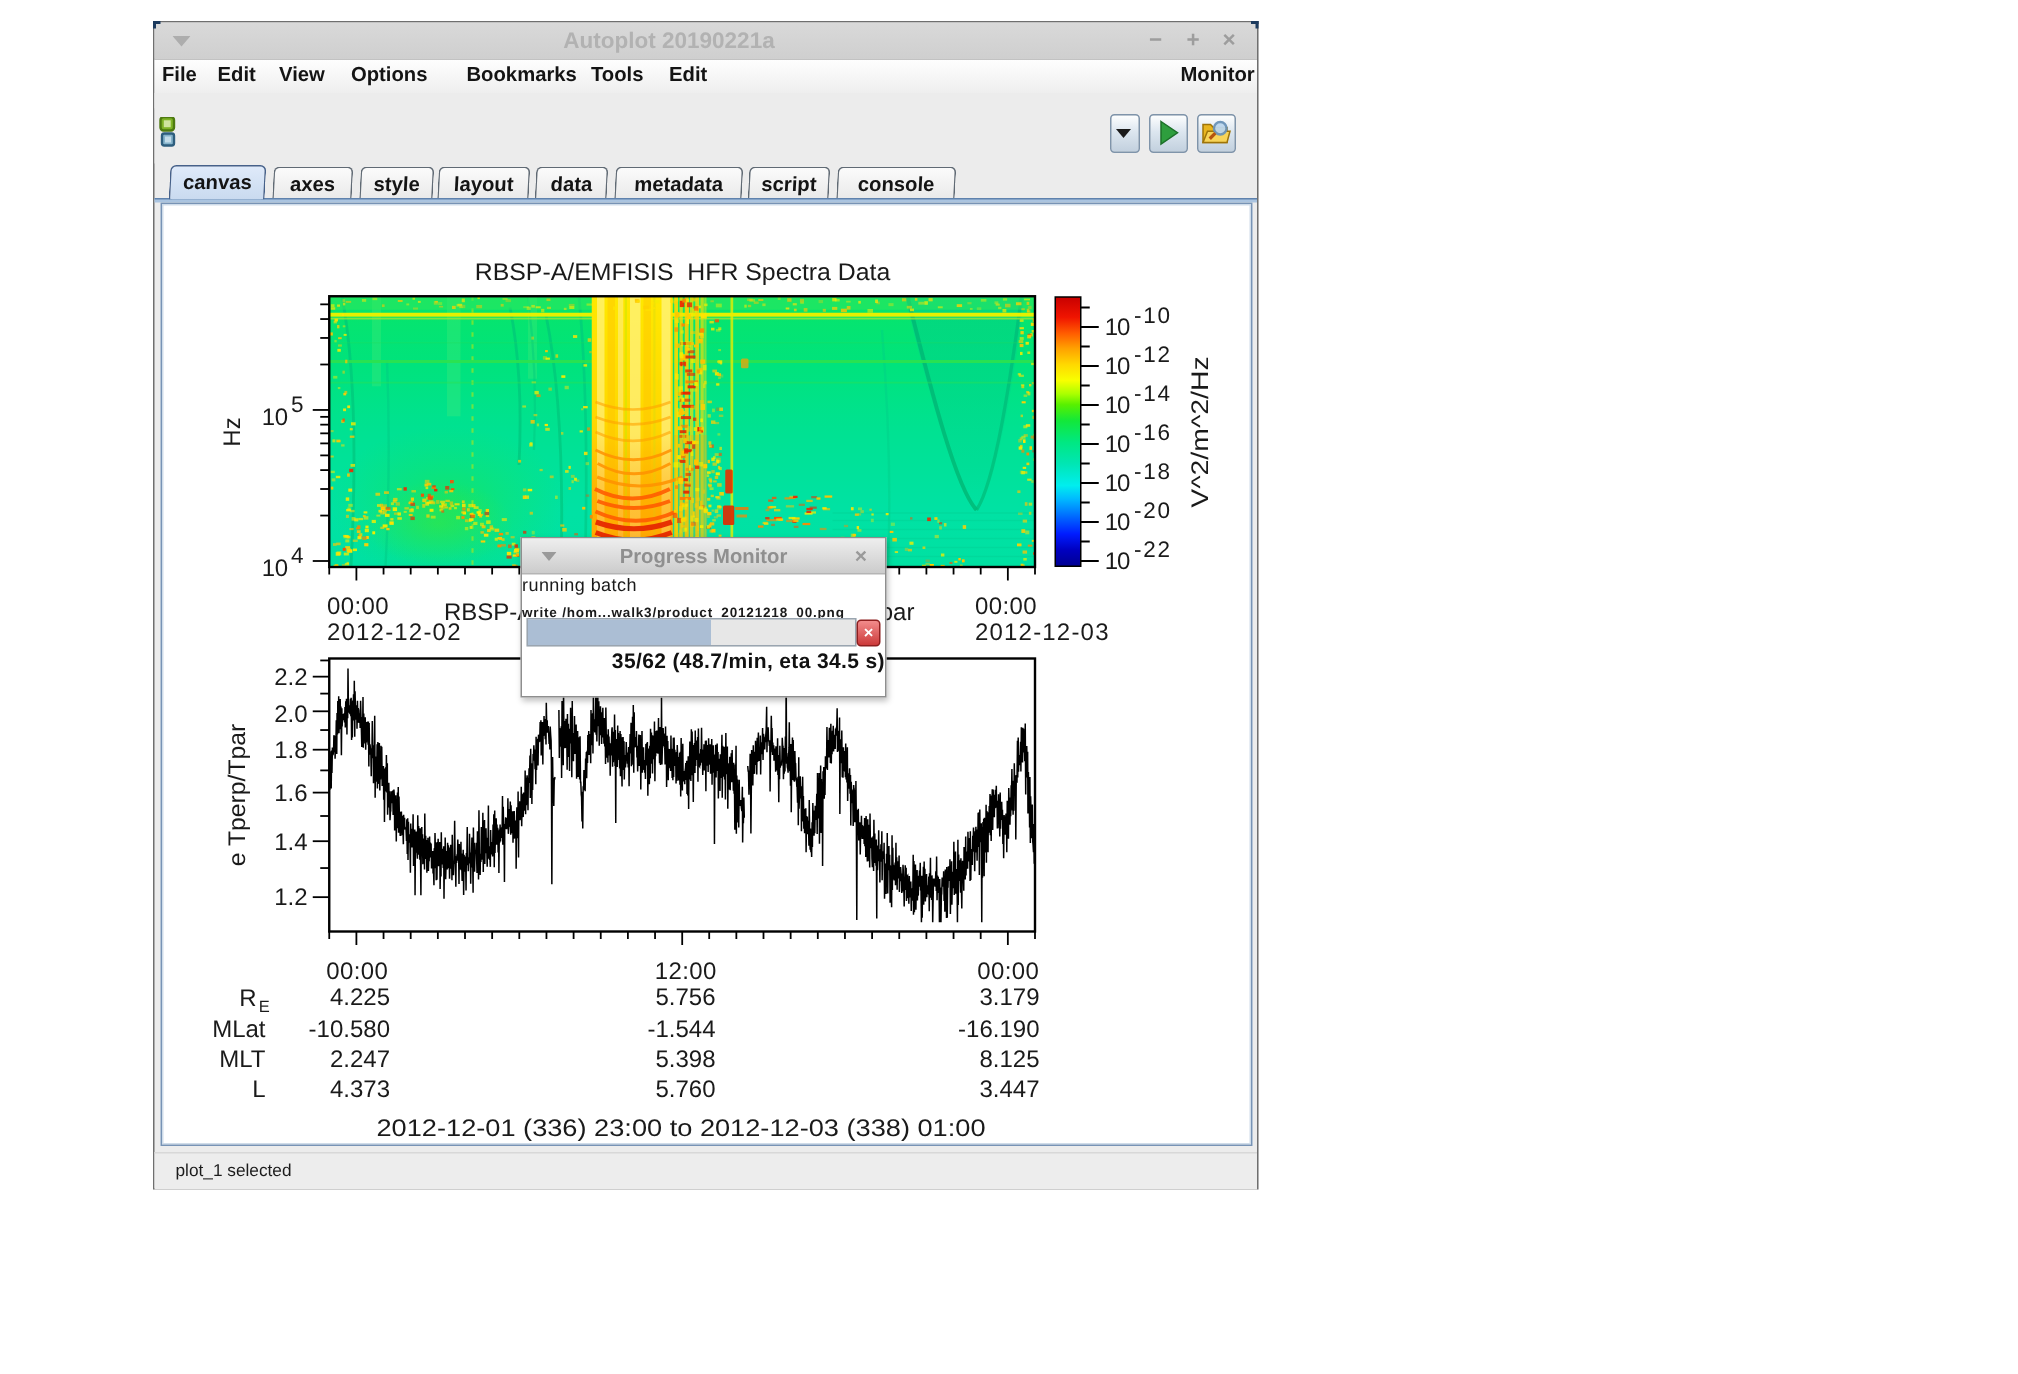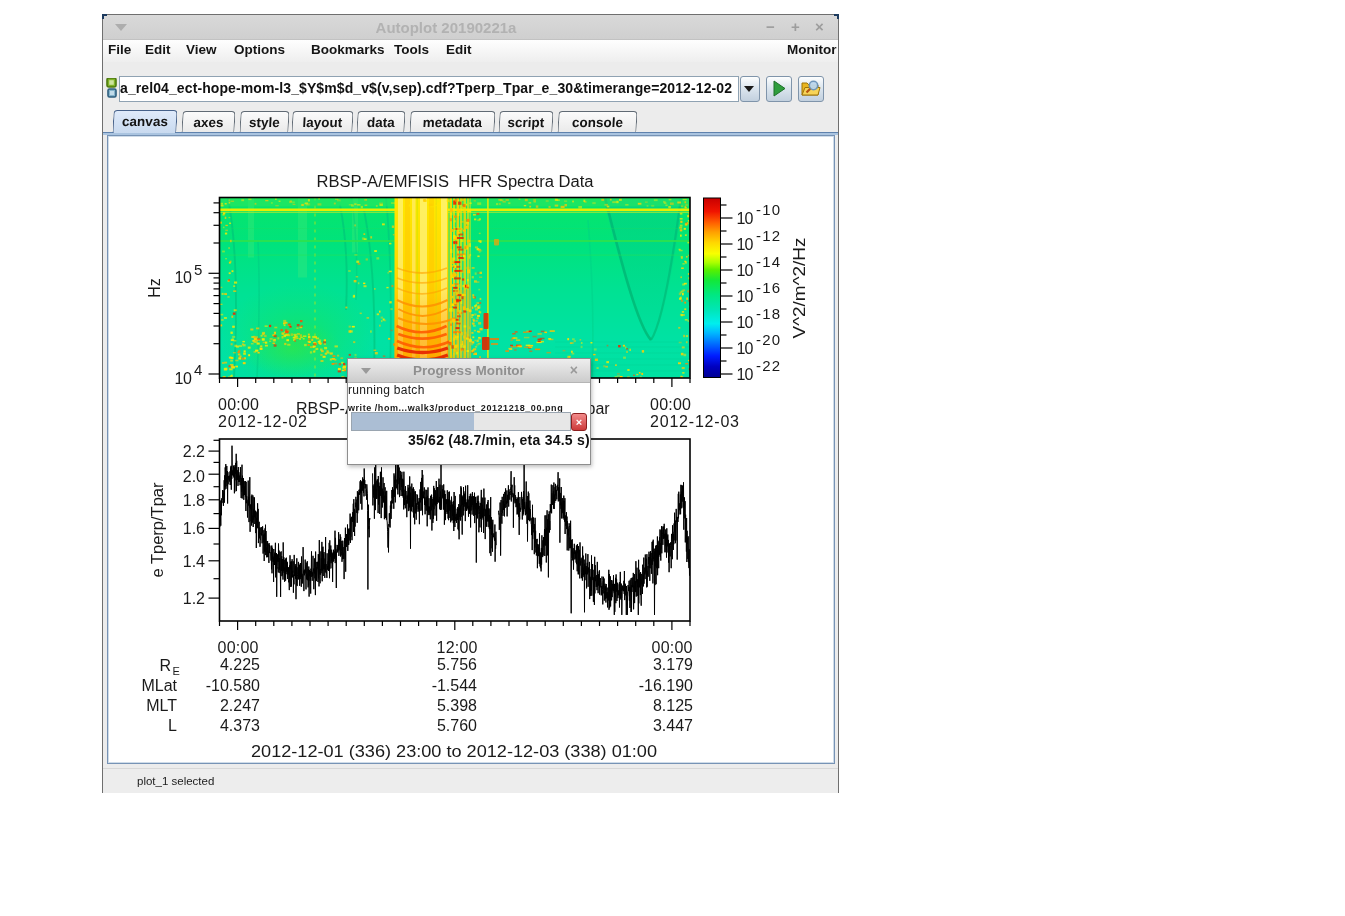--- a/index.html
+++ b/index.html
@@ -44,21 +44,20 @@
    <div class="mi" style="left:343px">Edit</div>
    <div class="mi" style="left:684px">Monitor</div>
  </div>
  <div id="urlrow">
    <svg style="position:absolute;left:3px;top:16px" width="13" height="20">
      <rect x="1" y="0" width="9" height="9" rx="2" fill="#7fb327" stroke="#4e7a10" stroke-width="1.6"></rect>
      <rect x="3.2" y="2.2" width="4.6" height="4.6" fill="#cfe49e"></rect>
      <rect x="2" y="11" width="8" height="8" rx="1.5" fill="#85b3cb" stroke="#2e5e7e" stroke-width="1.6"></rect>
      <rect x="4" y="13" width="4" height="4" fill="#c2dcea"></rect>
    </svg>
-   <div id="urlfield">a_rel04_ect-hope-mom-l3_$Y$m$d_v$(v,sep).cdf?Tperp_Tpar_e_30&amp;timerange=2012-12-02</div>
    <div class="nimb" style="left:637px;width:20px"><svg width="17" height="23">
           <path d="M3,9 L13,9 L8,15 Z" fill="#1a1a1a"></path>
         </svg></div>
    <div class="nimb" style="left:663px;width:26px"><svg width="23" height="23">
           <path d="M7,4 L18,11.5 L7,19 Z" fill="#2e9e3e" stroke="#1c7029" stroke-width="1"></path>
         </svg></div>
    <div class="nimb" style="left:695px;width:26px"><svg width="23" height="23">
       <path d="M3,6 L8,6 L10,8 L19,8 L19,18 L3,18 Z" fill="#e8b520" stroke="#9e7408" stroke-width="1"></path>
       <path d="M3,18 L6,10.5 L21,10.5 L19,18 Z" fill="#f7d458" stroke="#9e7408" stroke-width="1"></path>
       <circle cx="14.5" cy="8.5" r="4.2" fill="#bcd7ee" stroke="#6a93b8" stroke-width="1.6" opacity="0.95"></circle>
@@ -70,21 +69,21 @@
    <div class="tab" style="left:79px;width:53px">axes</div>
    <div class="tab" style="left:137px;width:49px">style</div>
    <div class="tab" style="left:189px;width:61px">layout</div>
    <div class="tab" style="left:254px;width:48px">data</div>
    <div class="tab" style="left:307px;width:85px">metadata</div>
    <div class="tab" style="left:396px;width:54px">script</div>
    <div class="tab" style="left:455px;width:79px">console</div>
  </div>
  <div id="tabline"></div>
  <div id="canvasw"></div>
- <div id="sbar"><span style="margin-left:34px">plot_1 selected</span></div>
+ <div id="sbar"><span style="margin-left:14px">plot_1 selected</span></div>
 </div>
 
 <svg id="plotsvg" style="position:absolute;left:107px;top:135px;z-index:5" width="726" height="627" viewBox="107 135 726 627">
 <defs>
  <linearGradient id="specbg" x1="0" y1="0" x2="0" y2="1">
    <stop offset="0" stop-color="#08e569"></stop>
         <stop offset="0.25" stop-color="#00e37c"></stop>
    <stop offset="0.5" stop-color="#00e292"></stop>
         <stop offset="0.8" stop-color="#00e2a4"></stop>
    <stop offset="1" stop-color="#00e1a2"></stop>

